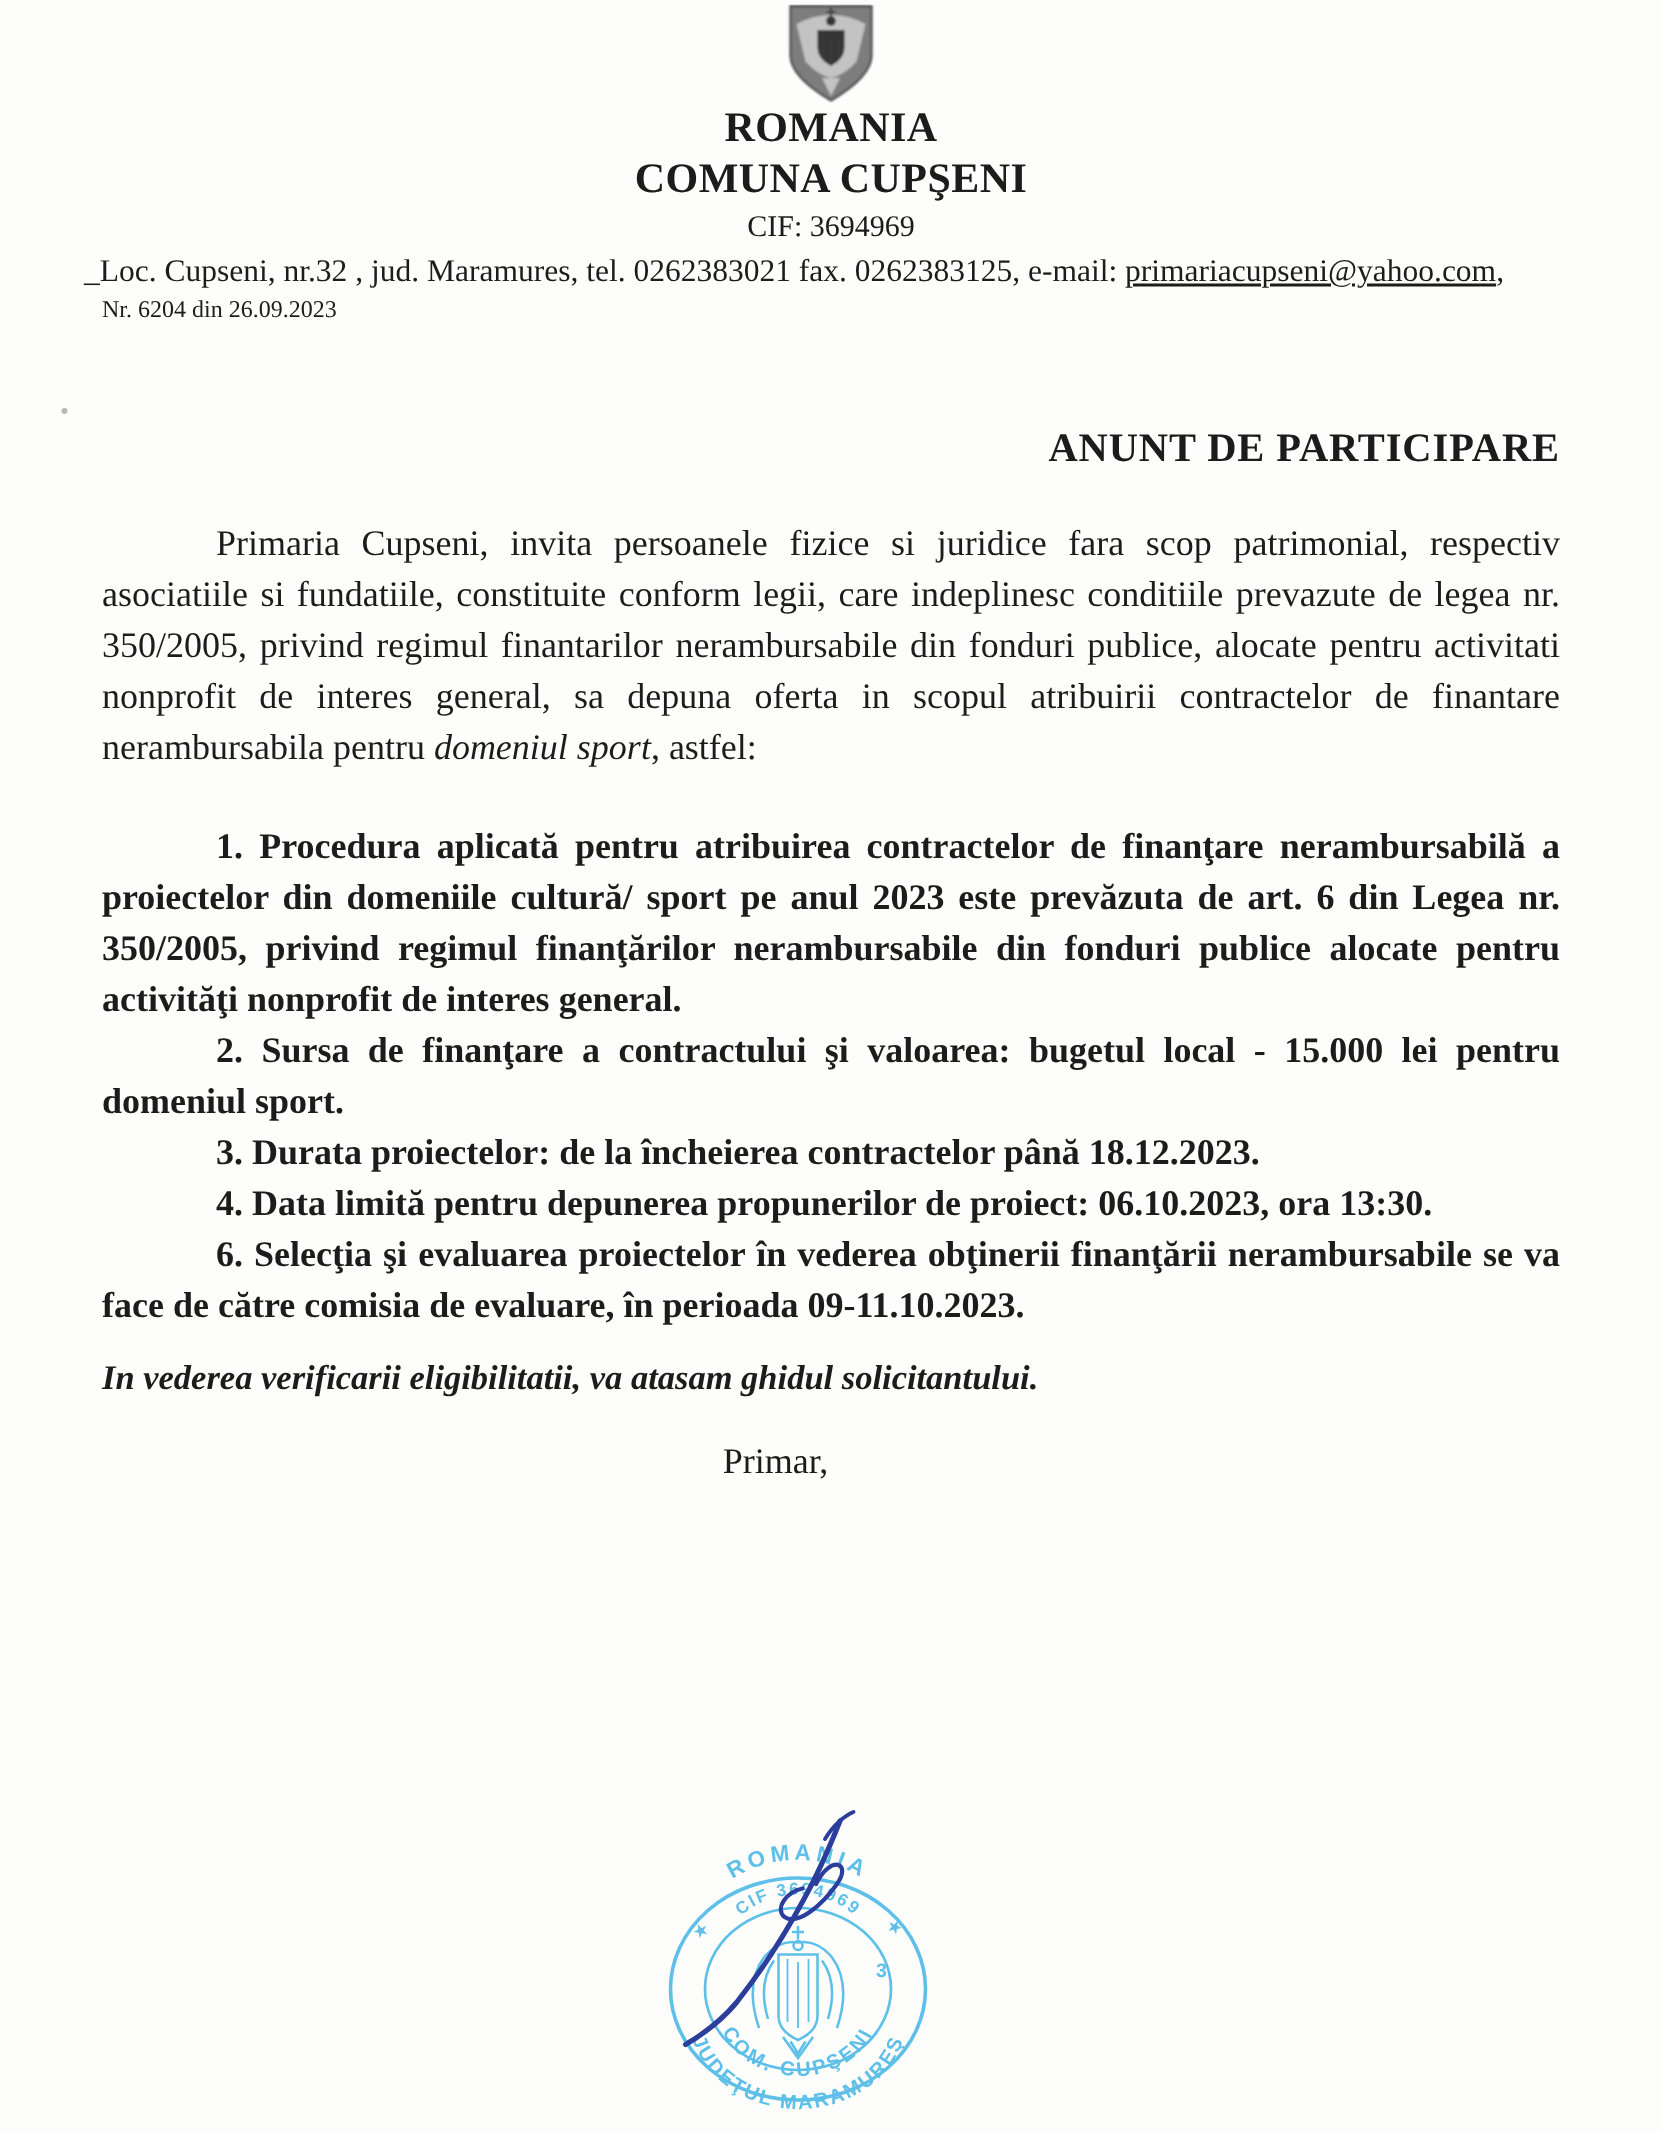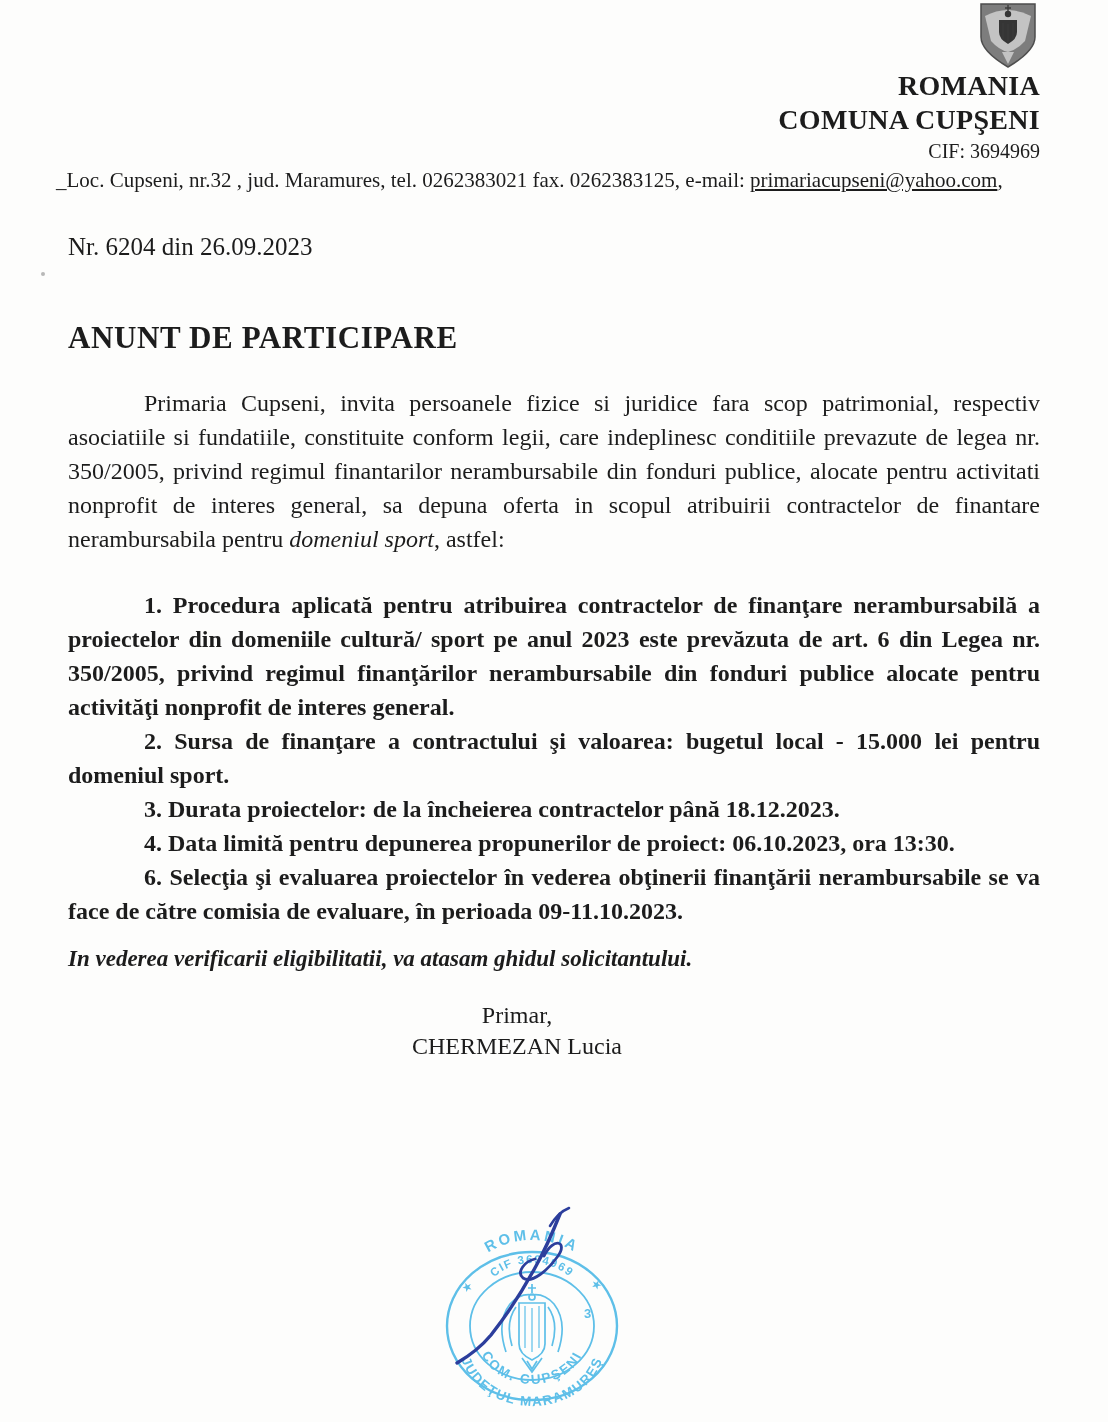--- a/index.html
+++ b/index.html
@@ -8,35 +8,35 @@
     width:1108px; height:1422px;
     margin:0 auto;
     background:#fdfdfc;
     font-family:"Liberation Serif", serif;
     color:#1c1c1c;
     overflow:hidden;
   }
   .content { padding:0 68px; }
 
   
-  .letterhead { text-align:right; }
+  .letterhead { text-align:center; }
   .crest-wrap { padding-top:3px; line-height:0; }
   .lh-line { font-weight:bold; font-size:28px; line-height:34px; letter-spacing:0.3px; }
   .lh-cif  { font-size:20px; line-height:24px; margin-top:2px; }
 
   .contact {
     font-size:21px; line-height:26px;
     margin:4px 0 0 -12px; white-space:nowrap; text-align:left;
   }
   .contact .email { text-decoration:underline; }
-  .regnr { font-size:25px; line-height:28px;margin-top:40px; }
+  .regnr { font-size:16px; line-height:28px; }
 
   .doc-title {
-    margin-top:57px; text-align:left;
-    font-weight:bold; font-size:31px; line-height:40px; letter-spacing:0.6px;
+    margin-top:57px; text-align:right;
+    font-weight:bold; font-size:27px; line-height:40px; letter-spacing:0.6px;
   }
 
   .body-copy { font-size:24px; line-height:34px; text-align:justify; }
   .body-copy p { margin:0; text-indent:76px; }
   .intro { margin-top:28px; }
   .items { margin-top:32px;font-weight:bold; }
 
   .note {
     margin-top:16px;
     font-weight:bold; font-style:italic;
@@ -116,21 +116,20 @@
       <p>2. Sursa de finanţare a contractului şi valoarea: bugetul local - 15.000 lei pentru domeniul sport.</p>
       <p>3. Durata proiectelor: de la încheierea contractelor până 18.12.2023.</p>
       <p>4. Data limită pentru depunerea propunerilor de proiect: 06.10.2023, ora 13:30.</p>
       <p>6. Selecţia şi evaluarea proiectelor în vederea obţinerii finanţării nerambursabile se va face de către comisia de evaluare, în perioada 09-11.10.2023.</p>
     </div>
 
     <div class="note">In vederea verificarii eligibilitatii, va atasam ghidul solicitantului.</div>
 
     <div class="sig">
       <div>Primar,</div>
-      <div>CHERMEZAN Lucia</div>
     </div>
   </div>
 
   <div class="speck"></div>
 
   <svg class="stamp-svg" width="280" height="224" viewBox="0 0 280 224">
     <defs>
       <filter id="inkblur">
           <feGaussianBlur stdDeviation="0.45"></feGaussianBlur>
         </filter>

